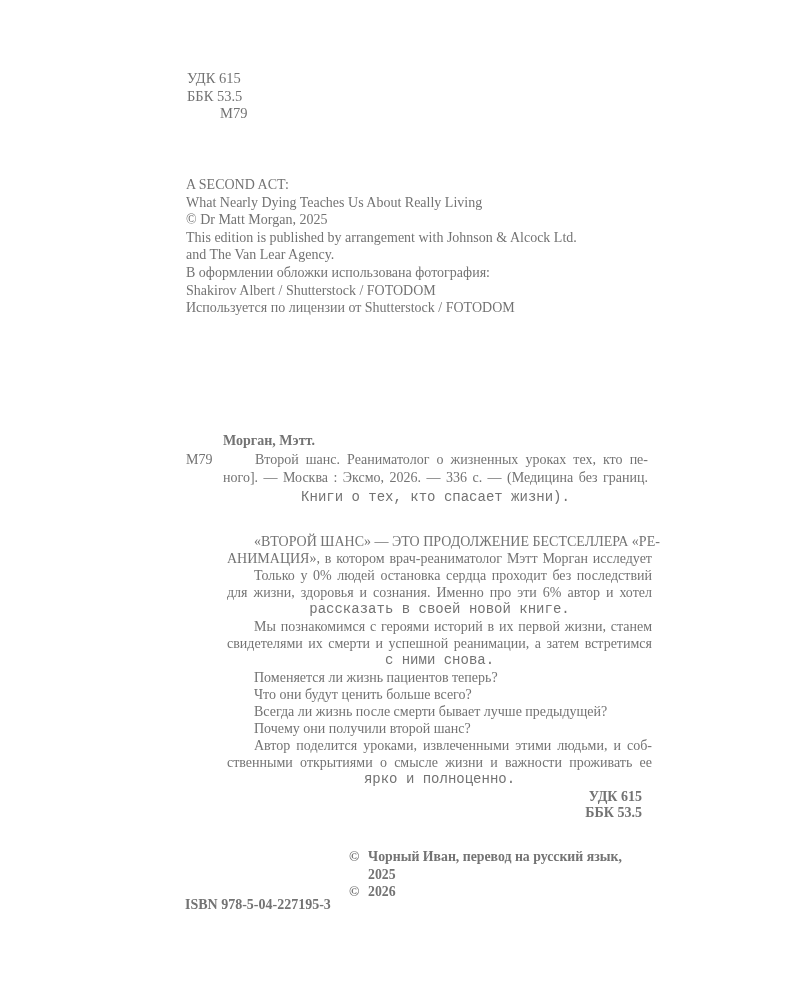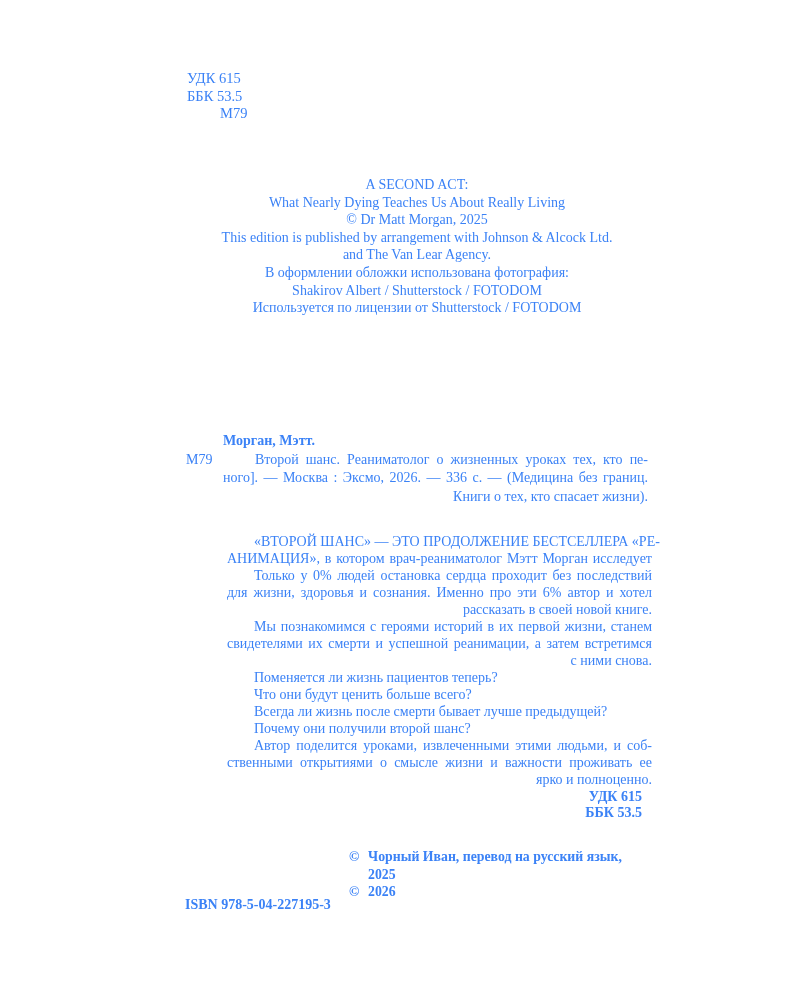--- a/index.html
+++ b/index.html
@@ -5,49 +5,49 @@
   html, body {
     margin: 0;
     padding: 0;
     background: #ffffff;
   }
   .page {
     position: relative;
     width: 800px;
     height: 1000px;
     background: #ffffff;
-    color: #3b82f6;
+    color: #737373;
     font-family: "Liberation Serif", "DejaVu Serif", serif;
     font-size: 14px;
     overflow: hidden;
   }
   .abs { position: absolute; }
 
   
   .top-codes { left: 187px; top: 70px; line-height: 17.5px; font-size: 14.5px; }
   .top-codes .sign { padding-left: 33px; }
 
   
-  .center-block { left: 186px; width: 462px; text-align: center; line-height: 17.6px; }
+  .center-block { left: 186px; width: 462px; text-align: left; line-height: 17.6px; }
   .rights-block { top: 176px; }
   .photo-credit { top: 264px; }
 
   
   .catalog-card { left: 186px; top: 432px; width: 462px; line-height: 18.6px; }
   .card-author { padding-left: 37px; font-weight: bold; }
   .card-sign { position: absolute; left: 0; top: 18.6px; }
   .card-body { padding-left: 37px; }
 
   
   .jline {
     text-align: justify;
     text-align-last: justify;
     white-space: nowrap;
   }
-  .jline-last { text-align: right; white-space: nowrap; }
+  .jline-last { text-align: center; white-space: nowrap; font-family: Liberation Mono, monospace; }
   .ind-card { text-indent: 32px; }
   .ind { text-indent: 27px; }
 
   
   .annotation { left: 227px; top: 533px; width: 425px; line-height: 17px; }
   .qline { text-indent: 27px; white-space: nowrap; }
 
   
   .bottom-codes { right: 158px; top: 789px; text-align: right; font-weight: bold; line-height: 16.3px; }
 

